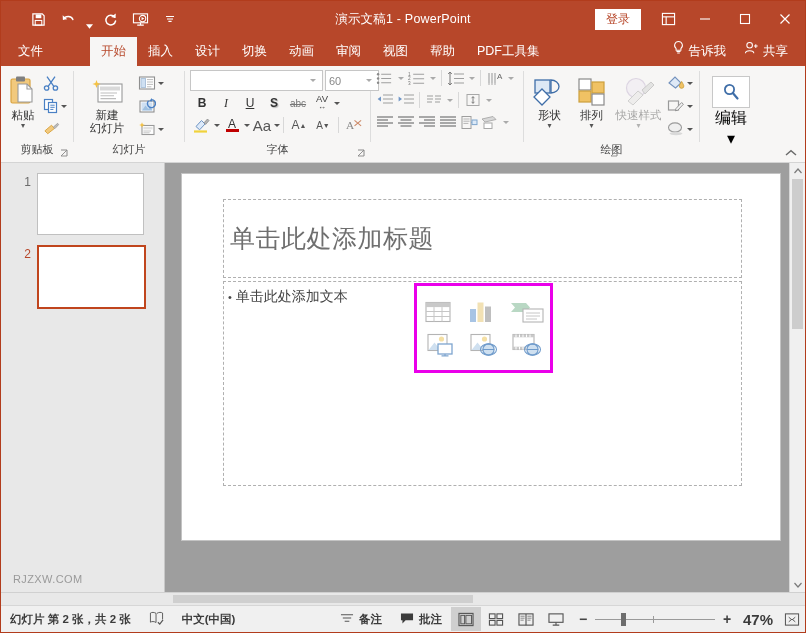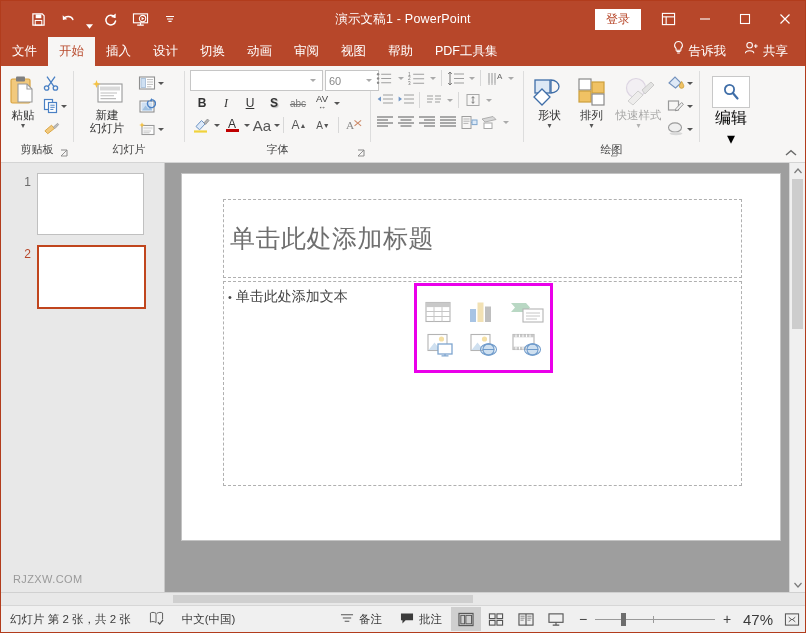--- a/index.html
+++ b/index.html
@@ -24,23 +24,23 @@
   .title-center{position:absolute;left:0;right:0;text-align:center;color:#fff;
                 font-size:12.5px;letter-spacing:.2px;pointer-events:none;}
   .title-right{margin-left:auto;display:flex;align-items:center;height:36px;}
   .signin{background:#fff;color:#b7472a;font-size:12px;padding:3px 11px;margin-right:10px;
           line-height:15px;cursor:default;}
   .ribbon-display{width:34px;height:36px;display:flex;align-items:center;justify-content:center;}
   .wbtn{width:40px;height:36px;display:flex;align-items:center;justify-content:center;}
 
   
   .tabbar{height:29px;background:#b7472a;display:flex;align-items:flex-end;
-          position:relative;flex:0 0 29px;}
+          position:relative;flex:0 0 29px;padding-left:6px;}
   .tab{height:29px;line-height:29px;padding:0 11px;color:#fff;font-size:12.5px;cursor:default;}
-  .tab.active{background:#f7f6f5;color:#b7472a;}
+  .tab.active{background:#f7f6f5;color:#b7472a;margin-left:36px;}
   .tab-right{margin-left:auto;display:flex;align-items:center;height:29px;padding-right:8px;}
   .tellme,.share{color:#fff;font-size:12.5px;display:flex;align-items:center;gap:4px;
                  padding:0 9px;height:29px;line-height:29px;cursor:default;}
 
   
   .ribbon{height:96px;background:#f7f6f5;border-bottom:1px solid #d4d4d4;
           display:flex;position:relative;flex:0 0 96px;}
   .group{position:relative;display:flex;flex-direction:column;height:92px;}
   .group .body{flex:1;display:flex;align-items:flex-start;padding:3px 4px 0 4px;}
   .group .gtitle{height:16px;line-height:14px;text-align:center;font-size:11px;color:#444;
@@ -124,21 +124,21 @@
   .vthumb{position:absolute;left:2px;top:16px;width:11px;height:150px;background:#cdcdcd;}
   .sarrow{position:absolute;left:0;right:0;height:15px;display:flex;align-items:center;
           justify-content:center;}
   .sarrow.up{top:0;} .sarrow.dn{bottom:0;}
 
   
   .hscrollzone{height:12px;background:#e8e8e8;border-top:1px solid #d0d0d0;flex:0 0 12px;
                position:relative;}
   .hthumb{position:absolute;left:172px;top:2px;width:300px;height:8px;background:#cfcfcf;}
   .statusbar{height:26px;background:#f0f0f0;border-top:1px solid #d6d6d6;display:flex;
-             align-items:flex-end;flex:0 0 26px;font-size:11.5px;color:#3b3b3b;}
+             align-items:flex-end;flex:0 0 26px;font-size:11.5px;color:#3b3b3b;font-weight:bold;}
   .st{display:flex;align-items:center;gap:5px;padding:0 9px;height:26px;cursor:default;}
   .stright{margin-left:auto;display:flex;align-items:center;height:26px;}
   .viewbtn{width:30px;height:24px;display:flex;align-items:center;justify-content:center;
            cursor:default;}
   .viewbtn.active{background:#cfcfcf;}
   .zoomwrap{display:flex;align-items:center;gap:6px;padding:0 6px;}
   .zline{position:relative;width:120px;height:14px;display:flex;align-items:center;}
   .zline .track{position:absolute;left:0;right:0;height:1px;background:#9a9a9a;}
   .zline .mid{position:absolute;left:58px;width:1px;height:7px;background:#9a9a9a;}
   .zline .knob{position:absolute;left:26px;width:5px;height:13px;background:#6d6d6d;}

